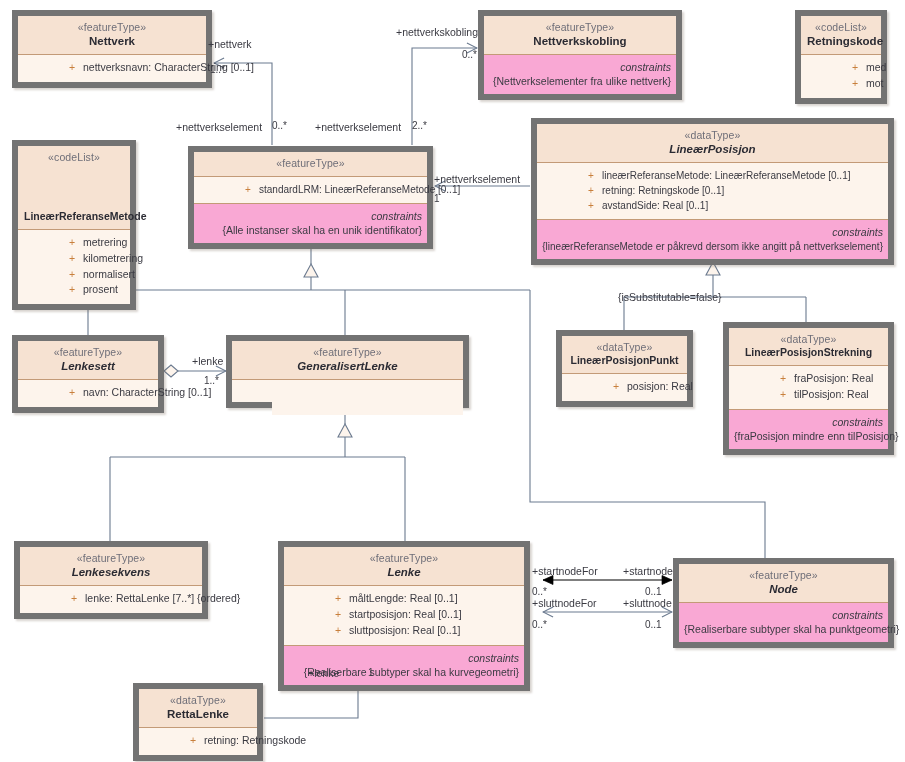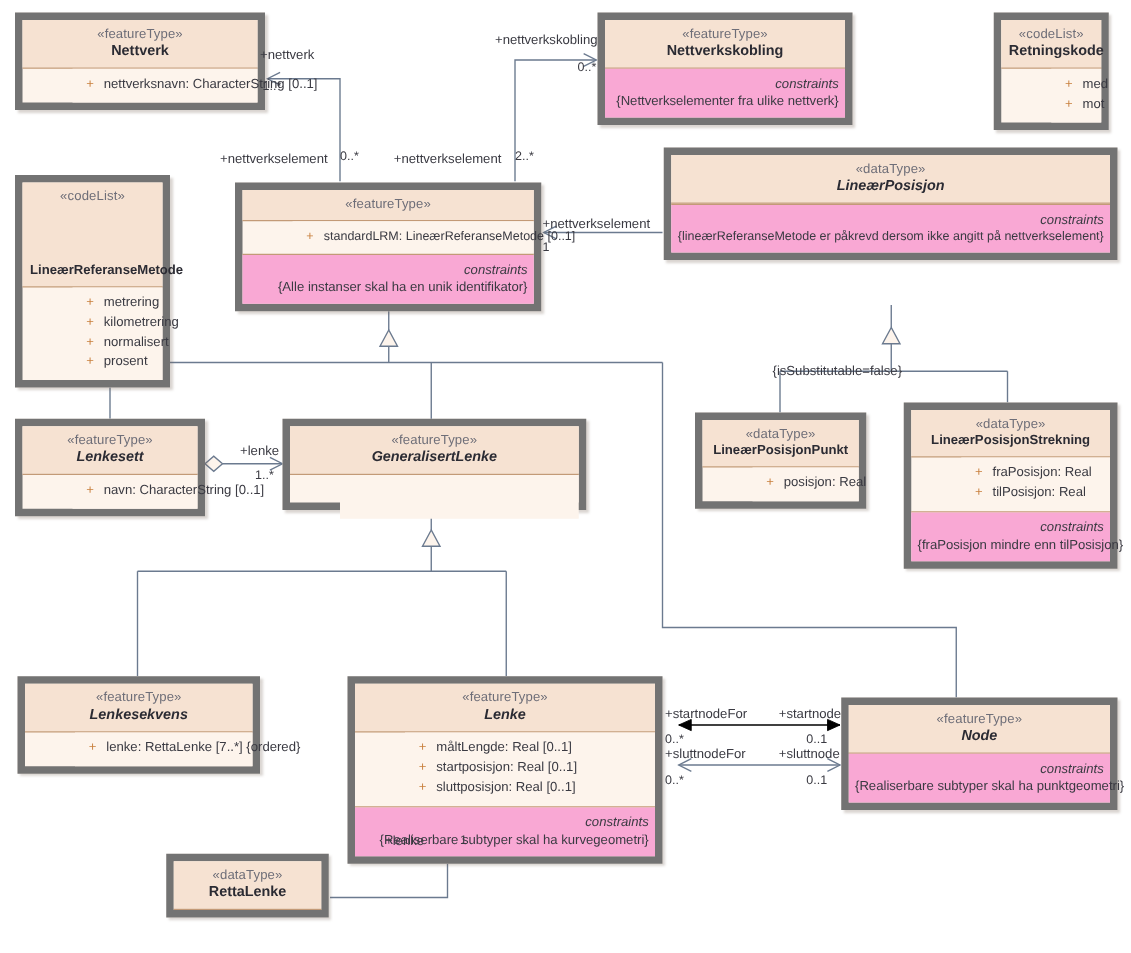--- a/index.html
+++ b/index.html
@@ -230,20 +230,31 @@
       <div class="constr-body">{Alle instanser skal ha en unik identifikator}</div>
     </div>
   </div>
 
   <div class="cls" style="left:531px; top:118px; width:363px;">
     <div class="hdr">
       <div class="stereo">«dataType»</div>
       <div class="cname abstract">LineærPosisjon</div>
     </div>
     <div class="sep"></div>
+    <div class="compartment">
+      <div class="attr" style="font-size:10px;">
+        <span class="vis">+</span><span>lineærReferanseMetode: LineærReferanseMetode [0..1]</span>
+      </div>
+      <div class="attr" style="font-size:10px;">
+        <span class="vis">+</span><span>retning: Retningskode [0..1]</span>
+      </div>
+      <div class="attr" style="font-size:10px;">
+        <span class="vis">+</span><span>avstandSide: Real [0..1]</span>
+      </div>
+    </div>
     <div class="sep"></div>
     <div class="constr-block">
       <div class="constr-title">constraints</div>
       <div class="constr-body" style="font-size:10px;">{lineærReferanseMetode er påkrevd dersom ikke angitt på nettverkselement}</div>
     </div>
   </div>
 
   <div class="cls" style="left:556px; top:330px; width:137px;">
     <div class="hdr">
       <div class="stereo">«dataType»</div>
@@ -348,20 +359,25 @@
       <div class="constr-body">{Realiserbare subtyper skal ha punktgeometri}</div>
     </div>
   </div>
 
   <div class="cls" style="left:133px; top:683px; width:130px;">
     <div class="hdr">
       <div class="stereo">«dataType»</div>
       <div class="cname">RettaLenke</div>
     </div>
     <div class="sep"></div>
+    <div class="compartment">
+      <div class="attr">
+        <span class="vis">+</span><span>retning: Retningskode</span>
+      </div>
+    </div>
   </div>
 
   <div class="lbl" style="left:208px; top:38px;">+nettverk</div>
   <div class="lbl mult" style="left:210px; top:64px;">1..*</div>
 
   <div class="lbl" style="left:176px; top:121px;">+nettverkselement</div>
   <div class="lbl mult" style="left:272px; top:120px;">0..*</div>
 
   <div class="lbl" style="left:396px; top:26px;">+nettverkskobling</div>
   <div class="lbl mult" style="left:462px; top:49px;">0..*</div>

